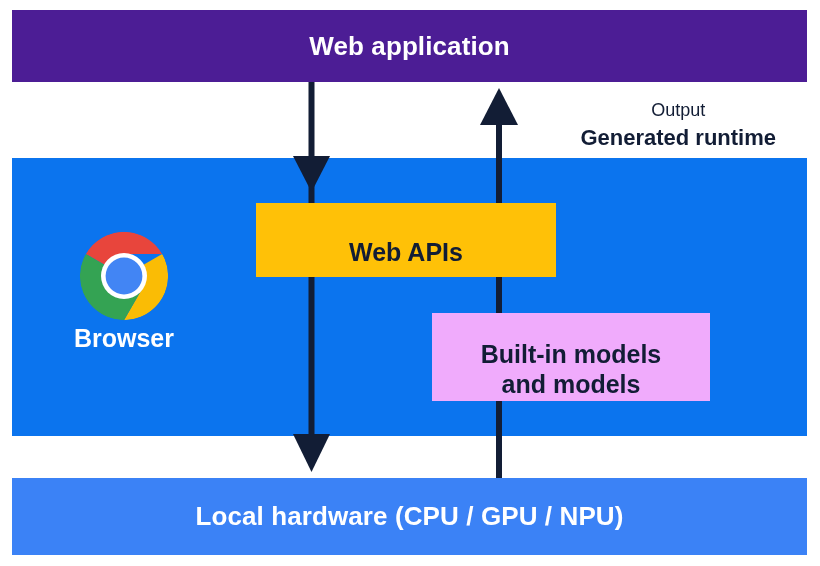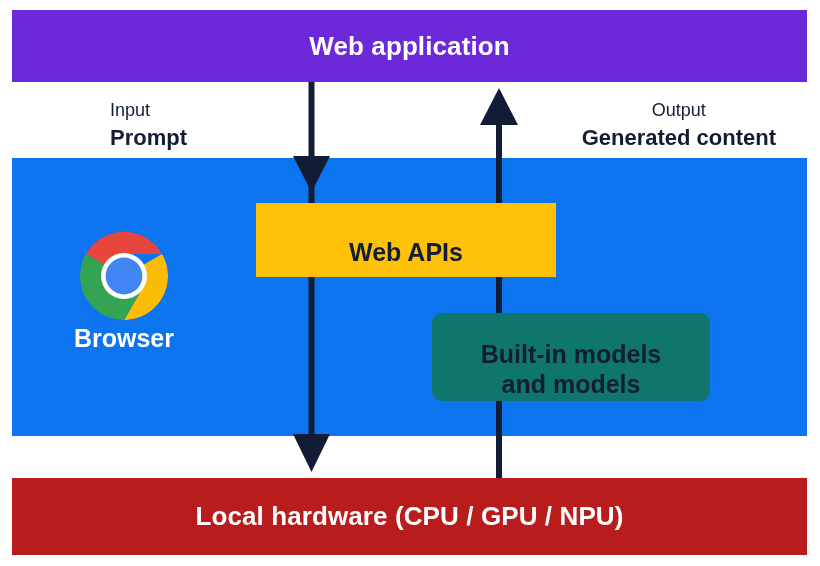--- a/index.html
+++ b/index.html
@@ -148,38 +148,34 @@
     top: 313px;
     width: 278px;
     height: 88px;
   }
 </style>
 </head>
 <body>
 
 <div id="diagram">
 
-  <div class="band" id="band-web-application" style="background: #6d28d9;">
+  <div class="band" id="band-web-application" style="background: #4c1d95;">
     <span class="band-label">Web application</span>
   </div>
 
   <div class="band" id="band-browser" style="background: rgb(11, 116, 238);"></div>
 
-  <div class="band" id="band-local-hardware" style="background: #b91c1c;">
+  <div class="band" id="band-local-hardware" style="background: #3b82f6;">
     <span class="band-label">Local hardware (CPU / GPU / NPU)</span>
   </div>
 
-  <div class="annotation" id="annotation-input">
-    <span class="kicker">Input</span>
-    <span class="value">Prompt</span>
-  </div>
 
   <div class="annotation" id="annotation-output">
     <span class="kicker">Output</span>
-    <span class="value">Generated content</span>
+    <span class="value">Generated runtime</span>
   </div>
 
   <svg id="arrow-layer" class="under" viewBox="0 0 820 566" aria-hidden="true">
 
     <g>
       <rect x="308.5" y="82" width="6" height="380" fill="#121d35"></rect>
       <polygon points="293,156 330,156 311.5,192" fill="#121d35"></polygon>
       <polygon points="293,434 330,434 311.5,472" fill="#121d35"></polygon>
     </g>
 
@@ -208,20 +204,20 @@
         <circle cx="50" cy="50" r="20" fill="#4285f4"></circle>
       </g>
     </svg>
     <span id="browser-label">Browser</span>
   </div>
 
   <div class="yellow-box" id="box-web-apis" style="background: rgb(255, 193, 7);">
     <span class="box-label">Web APIs</span>
   </div>
 
-  <div class="yellow-box" id="box-builtin-models" style="background: #0f766e; border-radius: 10px;">
+  <div class="yellow-box" id="box-builtin-models" style="background: #f0abfc;">
     <span class="box-label">
       <span>Built-in models</span><br>
       <span>and models</span>
     </span>
   </div>
 
 </div>
 
 </body></html>

